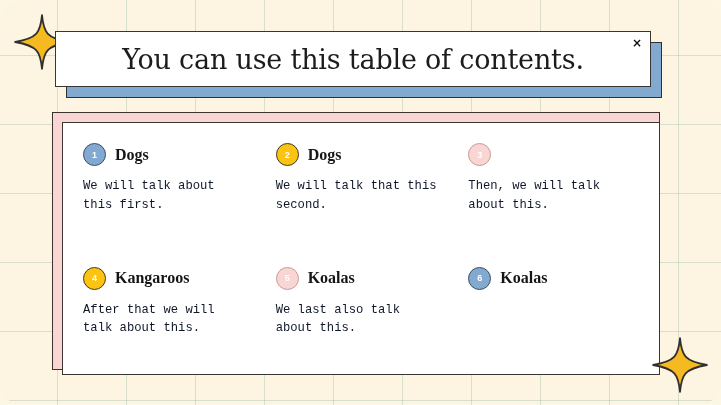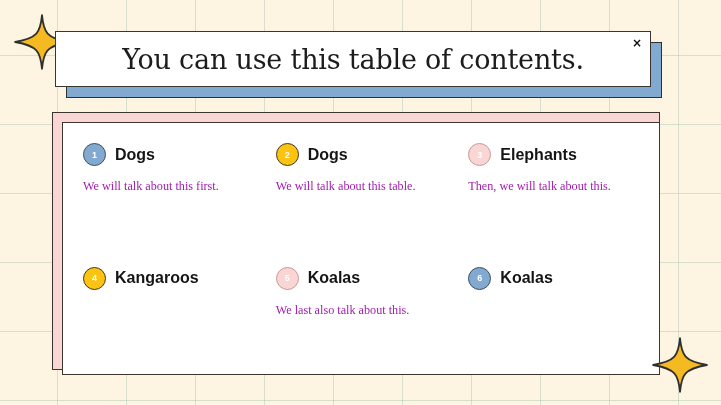--- a/index.html
+++ b/index.html
@@ -18,20 +18,21 @@
     position: relative;
     width: 721px;
     height: 405px;
     background-color: #fdf5e2;
     background-image:
       linear-gradient(to right, rgba(168,196,178,0.45) 1px, transparent 1px),
       linear-gradient(to bottom, rgba(168,196,178,0.45) 1px, transparent 1px);
     background-size: 69px 69px;
     background-position: -12px -14px;
     overflow: hidden;
+    border-radius: 23px;
   }
 
   
   .title-shadow {
     position: absolute;
     left: 66px;
     top: 42px;
     width: 596px;
     height: 56px;
     background: #82a9d0;
@@ -131,32 +132,32 @@
     font-weight: 700;
     color: #ffffff;
     box-sizing: border-box;
     border: 1.4px solid #2f2f2f;
   }
   .bullet.blue  { background: #82a9d0; border-color: #3d4f63; }
   .bullet.yellow{ background: #fdc313; border-color: #3f3a1d; }
   .bullet.pink  { background: #f9d5d3; border-color: #c79a9a; }
 
   .item-title {
-    font-family: Liberation Sans, sans-serif;
+    font-family: Liberation Serif, serif;
     font-size: 16px;
     font-weight: 700;
     color: #151515;
     line-height: 1;
     white-space: nowrap;
   }
   .item-desc {
-    font-family: Liberation Serif, serif;
+    font-family: Liberation Mono, monospace;
     font-size: 12.2px;
     font-weight: 400;
-    color: #a21caf;
+    color: #0f172a;
     line-height: 1.52;
     max-width: 165px;
   }
 
   
   .star {
     position: absolute;
     pointer-events: none;
   }
   .star svg { display: block; }
@@ -190,36 +191,36 @@
           <div class="item-title">Dogs</div>
         </div>
         <div class="item-desc">We will talk about this first.</div>
       </div>
 
       <div class="item">
         <div class="item-head">
           <div class="bullet yellow">2</div>
           <div class="item-title">Dogs</div>
         </div>
-        <div class="item-desc">We will talk about this table.</div>
+        <div class="item-desc">We will talk that this second.</div>
       </div>
 
       <div class="item">
         <div class="item-head">
           <div class="bullet pink">3</div>
-          <div class="item-title">Elephants</div>
         </div>
         <div class="item-desc">Then, we will talk about this.</div>
       </div>
 
       <div class="item">
         <div class="item-head">
           <div class="bullet yellow">4</div>
           <div class="item-title">Kangaroos</div>
         </div>
+        <div class="item-desc">After that we will talk about this.</div>
       </div>
 
       <div class="item">
         <div class="item-head">
           <div class="bullet pink">5</div>
           <div class="item-title">Koalas</div>
         </div>
         <div class="item-desc">We last also talk about this.</div>
       </div>
 

